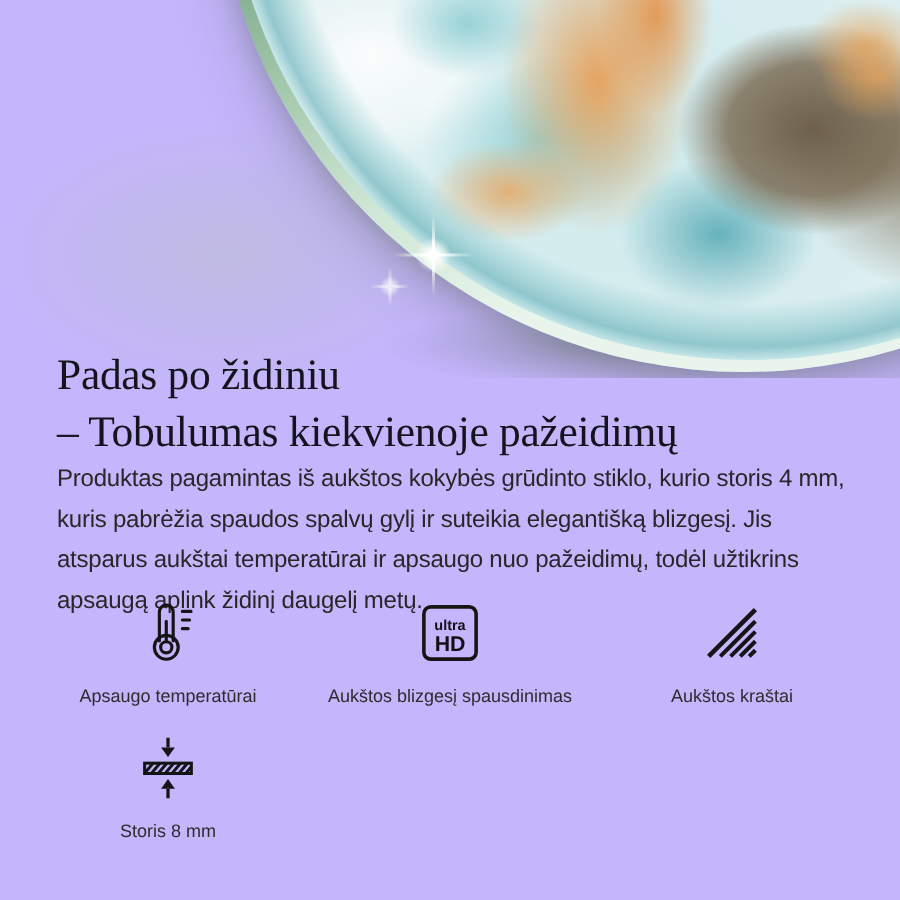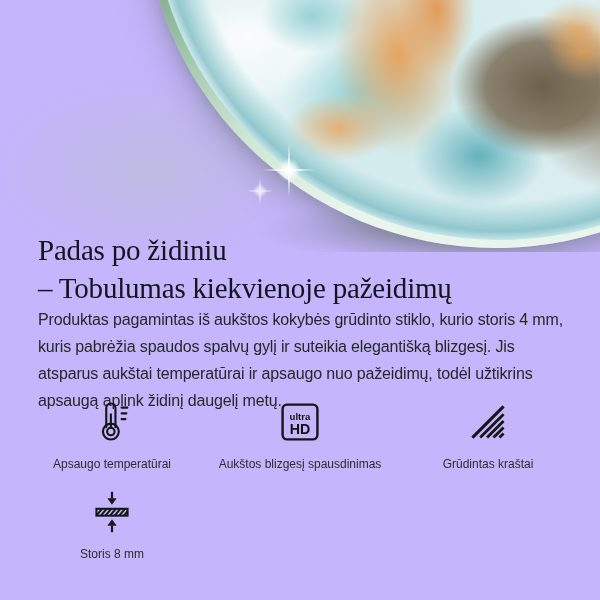--- a/index.html
+++ b/index.html
@@ -142,21 +142,21 @@
     <div class="feature">
       <div class="icon-box">
         <svg class="ico" width="44" height="44" viewBox="0 0 48 48" stroke-linecap="butt">
           <path d="M7 41 L41 7" stroke-width="3.4"></path>
           <path d="M15.5 41 L41 15.5" stroke-width="3"></path>
           <path d="M23 41 L41 23" stroke-width="3"></path>
           <path d="M30 41 L41 30" stroke-width="3"></path>
           <path d="M36.5 41 L41 36.5" stroke-width="3"></path>
         </svg>
       </div>
-      <div class="label">Grūdintas kraštai</div>
+      <div class="label">Aukštos kraštai</div>
     </div>
 
     <div class="feature">
       <div class="icon-box">
         <svg class="ico" width="44" height="44" viewBox="0 0 48 48">
           <defs>
               <clipPath id="barclip">
                 <rect x="7.5" y="20.5" width="33" height="7.5"></rect>
               </clipPath>
             </defs>

